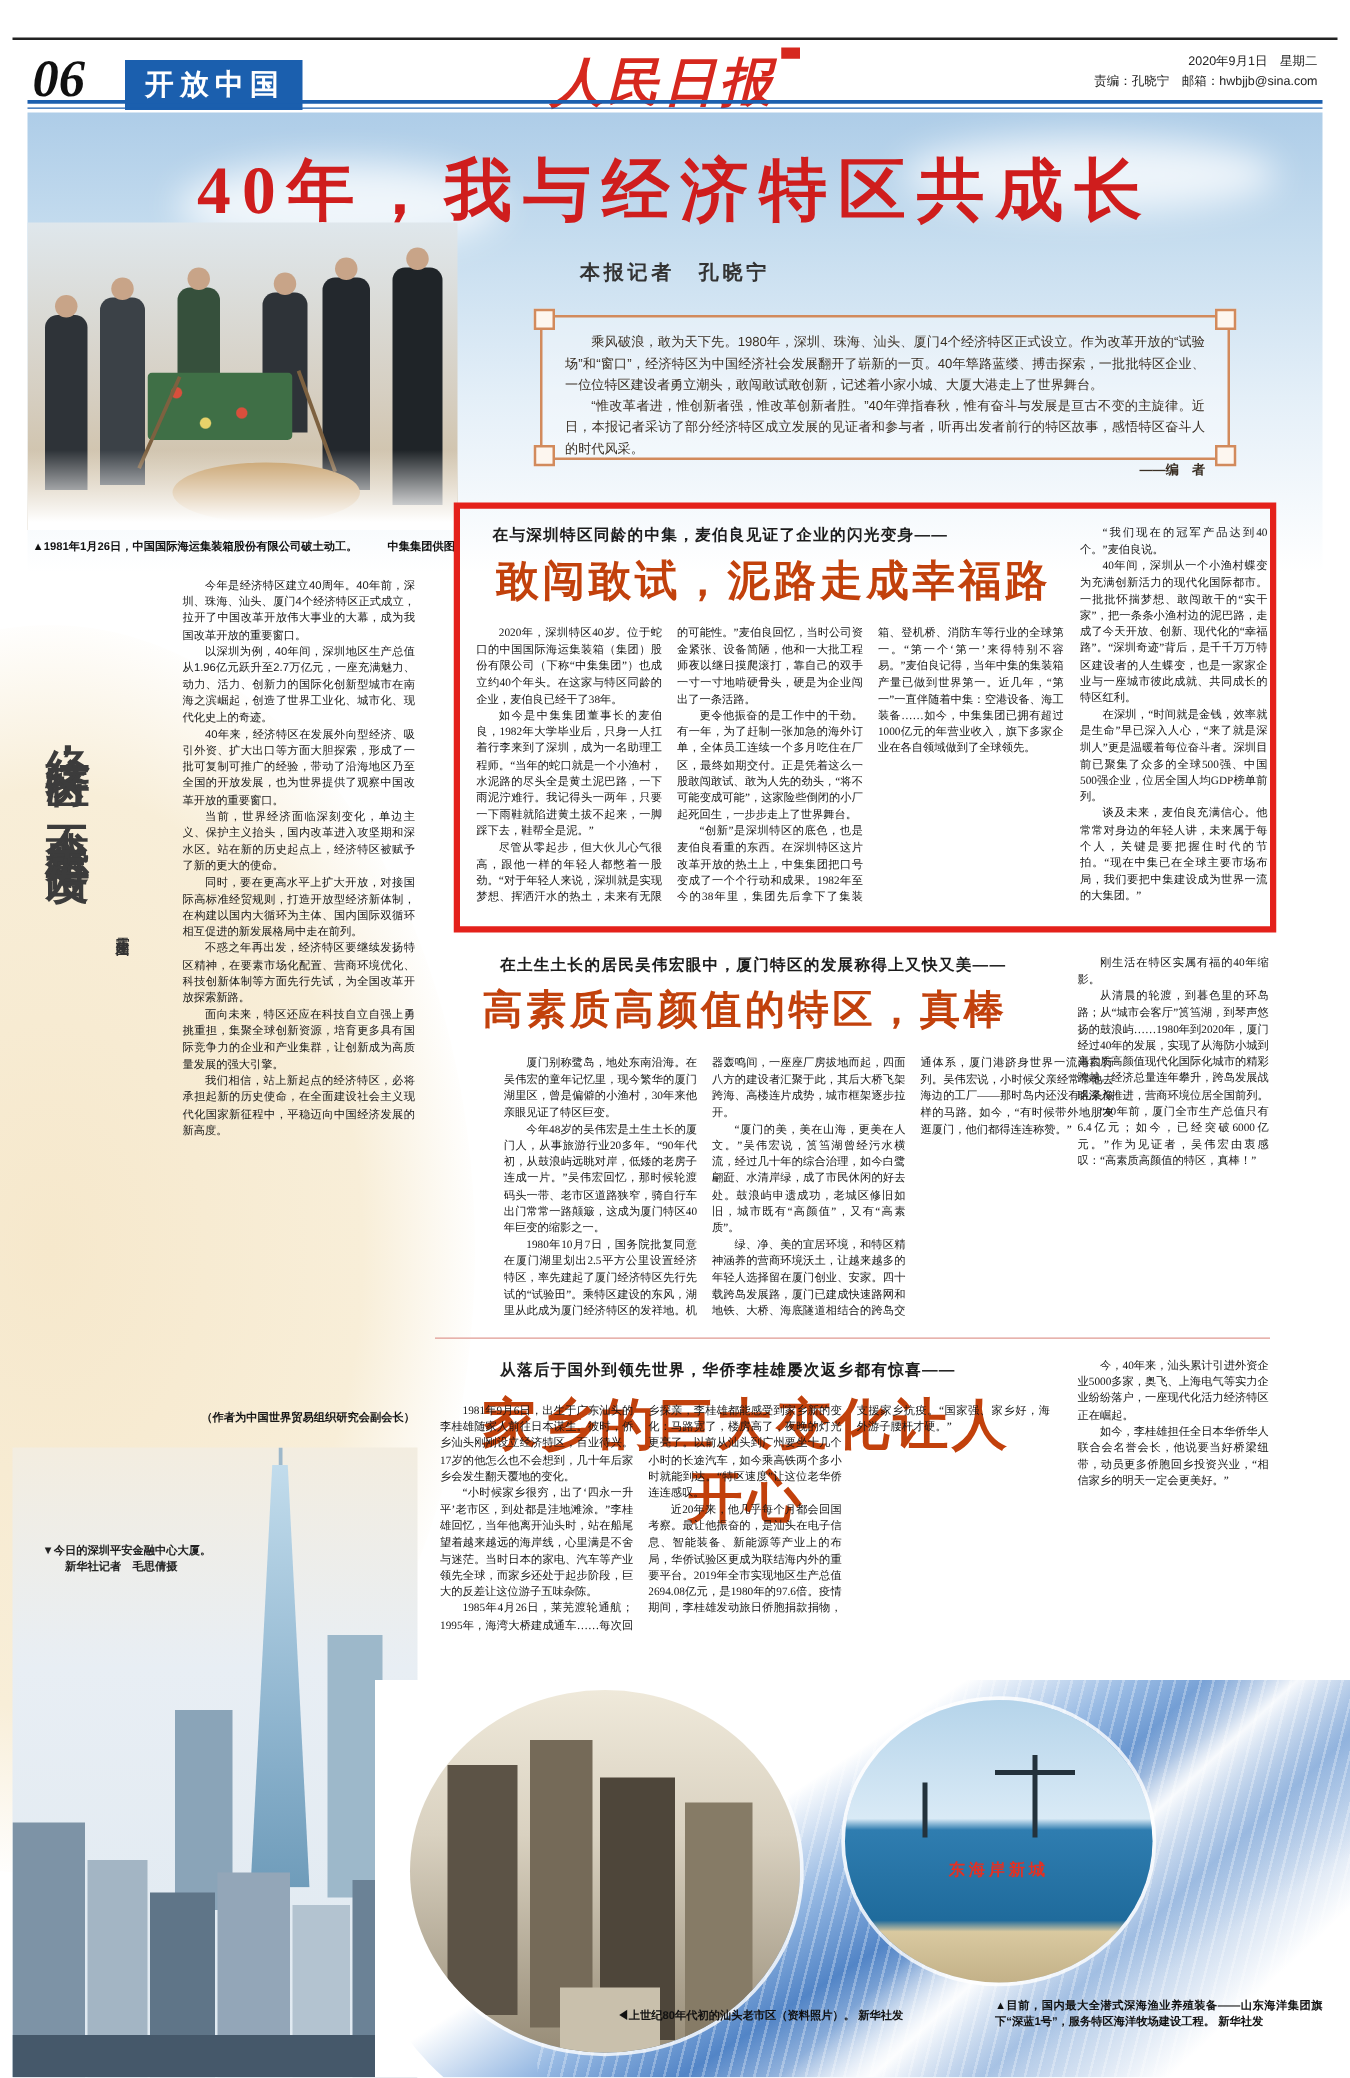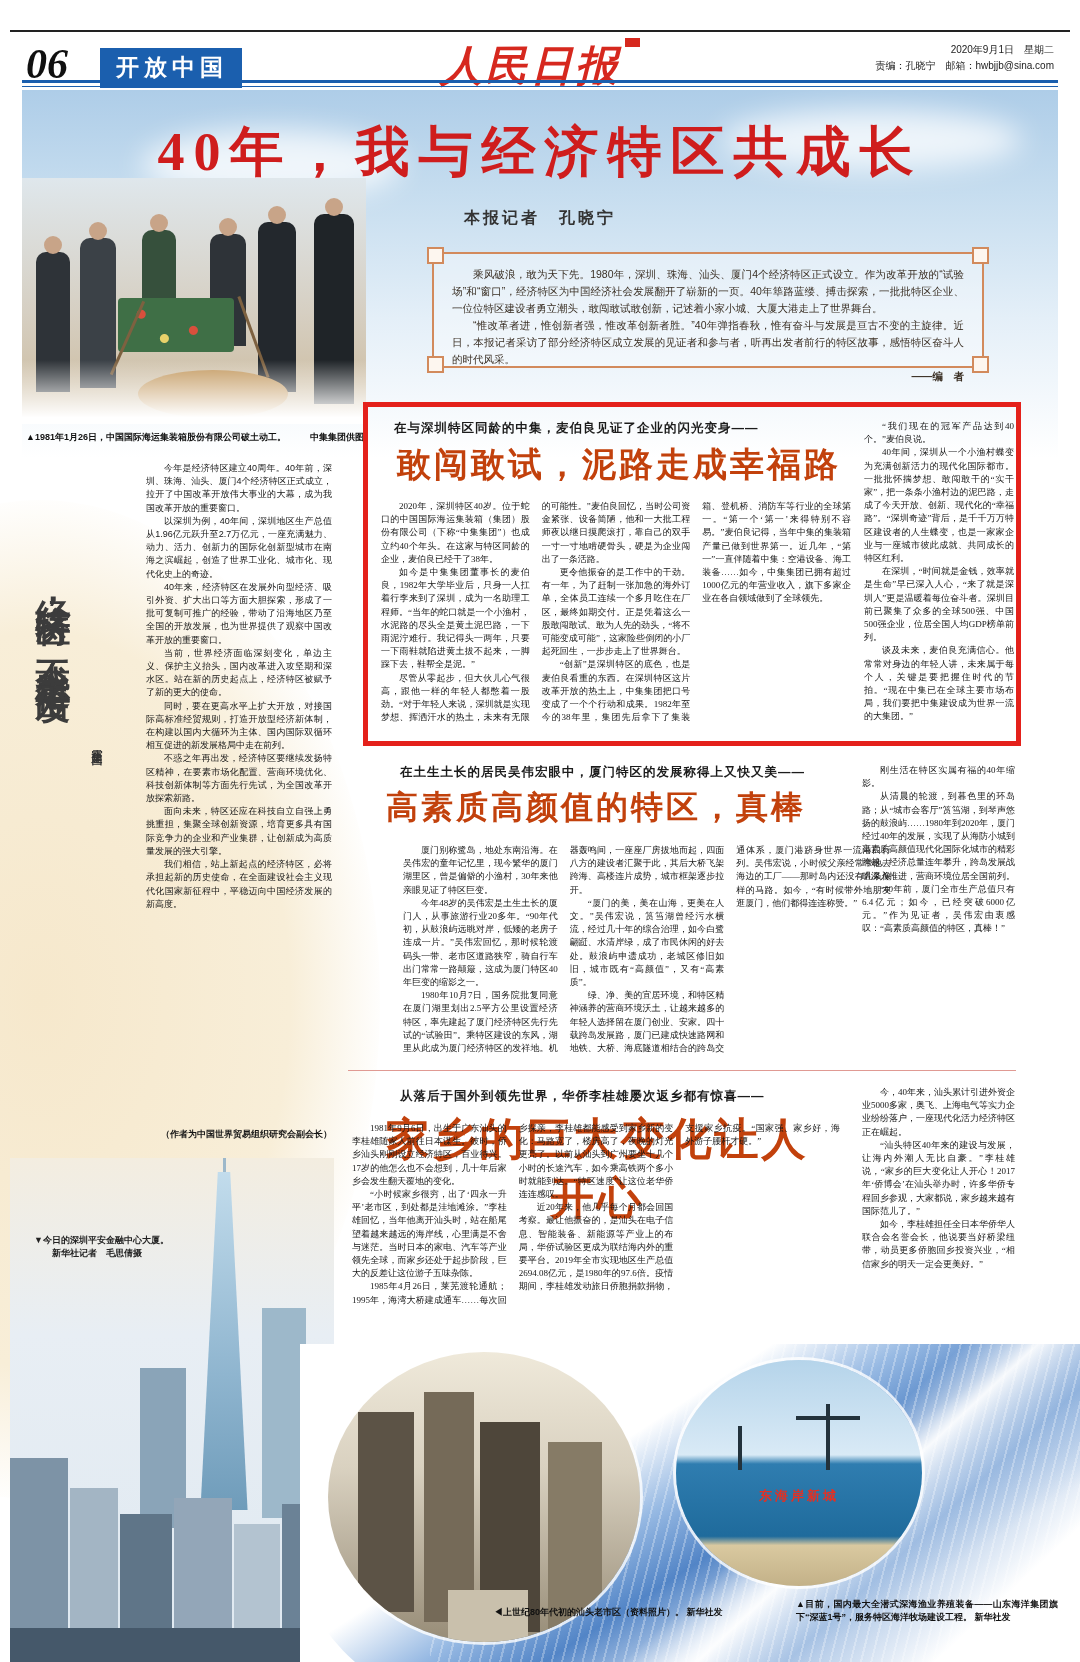--- a/index.html
+++ b/index.html
@@ -224,21 +224,20 @@
   <div class="kicker" style="left:400px;top:1088px;">从落后于国外到领先世界，华侨李桂雄屡次返乡都有惊喜——</div>
   <div class="headline" style="left:372px;top:1110px;width:450px;font-size:44px;">家乡的巨大变化让人开心</div>
   <div class="cols3" style="left:352px;top:1122px;width:488px;height:188px;">
       <p>1981年9月6日，出生于广东汕头的李桂雄随家人前往日本谋生。彼时，侨乡汕头刚刚设立经济特区，百业待兴。17岁的他怎么也不会想到，几十年后家乡会发生翻天覆地的变化。</p>
       <p>“小时候家乡很穷，出了‘四永一升平’老市区，到处都是洼地滩涂。”李桂雄回忆，当年他离开汕头时，站在船尾望着越来越远的海岸线，心里满是不舍与迷茫。当时日本的家电、汽车等产业领先全球，而家乡还处于起步阶段，巨大的反差让这位游子五味杂陈。</p>
       <p>1985年4月26日，莱芜渡轮通航；1995年，海湾大桥建成通车……每次回乡探亲，李桂雄都能感受到家乡新的变化：马路宽了，楼房高了，夜晚的灯光更亮了。以前从汕头到广州要坐十几个小时的长途汽车，如今乘高铁两个多小时就能到达。“特区速度”让这位老华侨连连感叹。</p>
       <p>近20年来，他几乎每个月都会回国考察。最让他振奋的，是汕头在电子信息、智能装备、新能源等产业上的布局，华侨试验区更成为联结海内外的重要平台。2019年全市实现地区生产总值2694.08亿元，是1980年的97.6倍。疫情期间，李桂雄发动旅日侨胞捐款捐物，支援家乡抗疫。“国家强、家乡好，海外游子腰杆才硬。”</p>
     </div>
   <div class="col1" style="left:862px;top:1086px;width:153px;height:268px;">
       <p>今，40年来，汕头累计引进外资企业5000多家，奥飞、上海电气等实力企业纷纷落户，一座现代化活力经济特区正在崛起。</p>
-      <p>“汕头特区40年来的建设与发展，让海内外潮人无比自豪。”李桂雄说，“家乡的巨大变化让人开心！2017年‘侨博会’在汕头举办时，许多华侨专程回乡参观，大家都说，家乡越来越有国际范儿了。”</p>
       <p>如今，李桂雄担任全日本华侨华人联合会名誉会长，他说要当好桥梁纽带，动员更多侨胞回乡投资兴业，“相信家乡的明天一定会更美好。”</p>
     </div>
 
   <div class="waveband">
     <div class="ribbon r1"></div>
     <div class="ribbon r2"></div>
     <div class="ribbon r3"></div>
   </div>
 
   <div class="oval oval-l">

